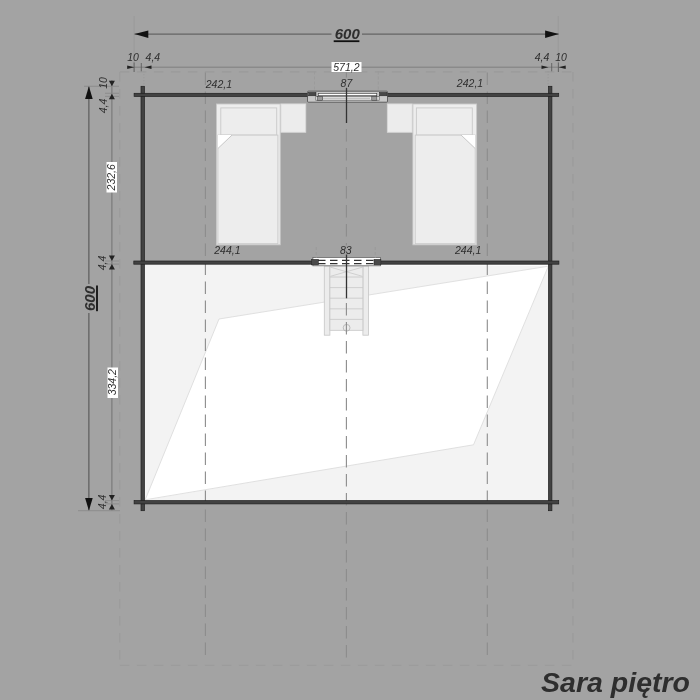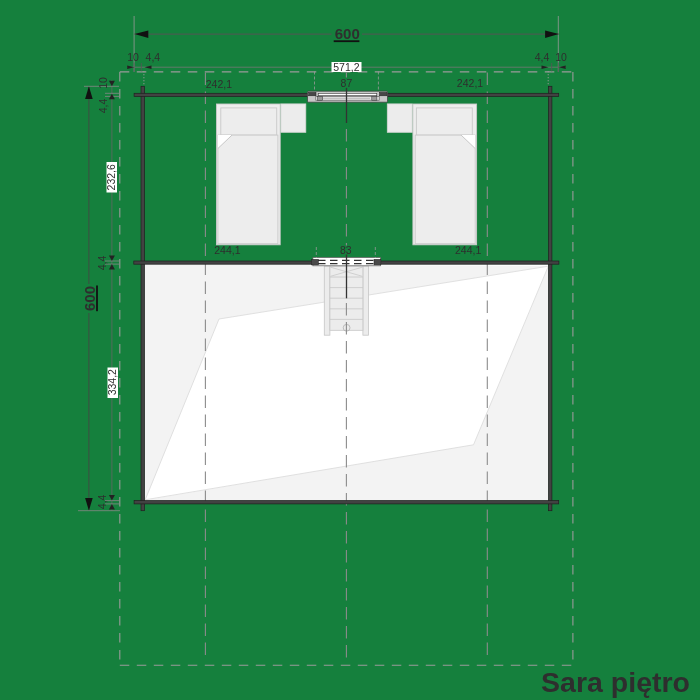--- a/index.html
+++ b/index.html
@@ -1,16 +1,16 @@
 <!DOCTYPE html>
 <html><head>
 <meta charset="utf-8">
 <style>
   html,body{margin:0;padding:0;background:#ffffff;}
-  .page{width:700px;height:700px;position:relative;background:#15803d;overflow:hidden;}
+  .page{width:700px;height:700px;position:relative;background:#a3a3a3;overflow:hidden;font-style:italic;}
   text{font-family:"Liberation Sans",sans-serif;fill:#2e2e2e;}
 </style>
 </head>
 <body>
 <div class="page">
 <svg width="700" height="700" viewBox="0 0 700 700">
 
 <g>
   <rect x="144.4" y="264.1" width="404.1" height="236.5" fill="#ffffff"></rect>
 

